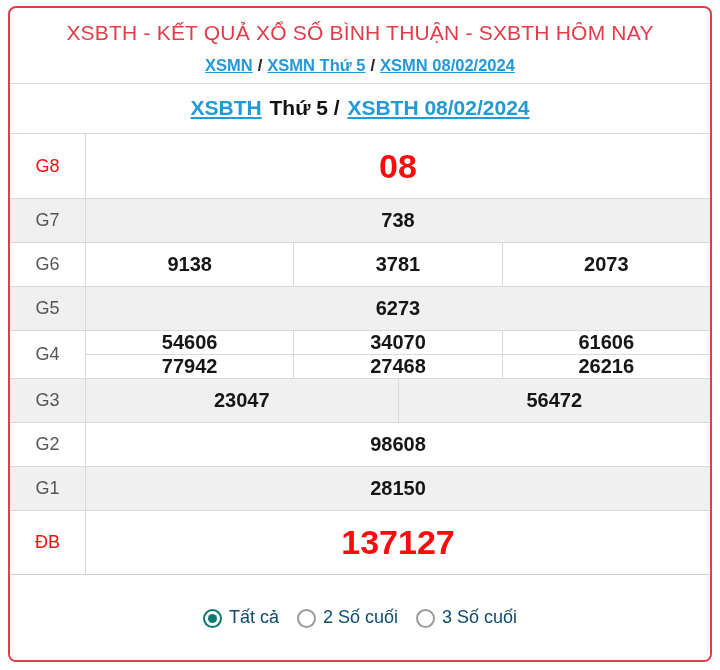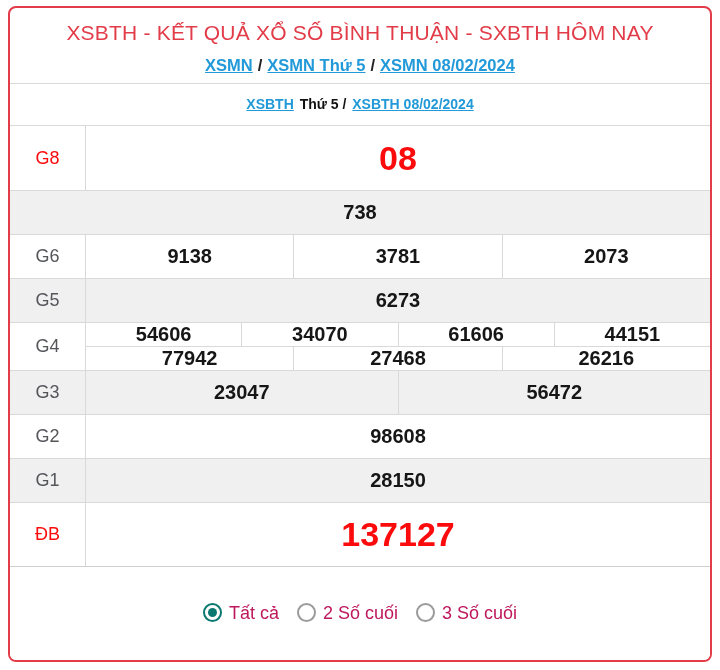--- a/index.html
+++ b/index.html
@@ -38,21 +38,21 @@
     color: var(--link-blue, #2299d8);
     text-decoration: underline;
     cursor: pointer;
     text-align: right;
   }
   .crumb-sep { color: #222; font-weight: bold; padding: 0 5px; }
   .head-divider { border: none; border-top: 1px solid #d9d9d9; width: 100%; }
   .subhead {
     text-align: center;
     padding: 12px 6px 13px;
-    font-size: 14px;
+    font-size: 21px;
     font-weight: bold;
   }
   .subhead a {
     color: var(--link-blue, #2299d8);
     text-decoration: underline;
     cursor: pointer;
   }
   .subhead .mid { color: #111; padding: 0 2px; }
   
   .table { display: flex; flex-direction: column; border-top: 1px solid #d9d9d9; }
@@ -96,24 +96,24 @@
     flex: 1;
     min-height: 45px;
     display: flex;
     align-items: center;
     justify-content: center;
     gap: 18px;
     background: #fff;
   }
   .radio-opt {
     display: inline-flex;
-    align-items: flex-start;
+    align-items: flex-end;
     gap: 7px;
     font-size: 18px;
-    color: #be185d;
+    color: #0c4a6e;
     cursor: pointer;
   }
   .radio-dot {
     width: 19px; height: 19px;
     border-radius: 50%;
     border: 2px solid #9b9b9b;
     background: #fff;
     position: relative;
     flex: 0 0 19px;
   }
@@ -150,20 +150,21 @@
   <div class="table">
       <div class="row hl">
         <div class="label-cell">G8</div>
         <div class="value-area">
           <div class="sub-row">
             <div class="cell">08</div>
           </div>
         </div>
       </div>
       <div class="row alt">
+        <div class="label-cell">G7</div>
         <div class="value-area">
           <div class="sub-row">
             <div class="cell">738</div>
           </div>
         </div>
       </div>
       <div class="row">
         <div class="label-cell">G6</div>
         <div class="value-area">
           <div class="sub-row">
@@ -181,21 +182,20 @@
           </div>
         </div>
       </div>
       <div class="row">
         <div class="label-cell">G4</div>
         <div class="value-area">
           <div class="sub-row">
             <div class="cell">54606</div>
             <div class="cell">34070</div>
             <div class="cell">61606</div>
-            <div class="cell">44151</div>
           </div>
           <div class="sub-row">
             <div class="cell">77942</div>
             <div class="cell">27468</div>
             <div class="cell">26216</div>
           </div>
         </div>
       </div>
       <div class="row alt">
         <div class="label-cell">G3</div>

